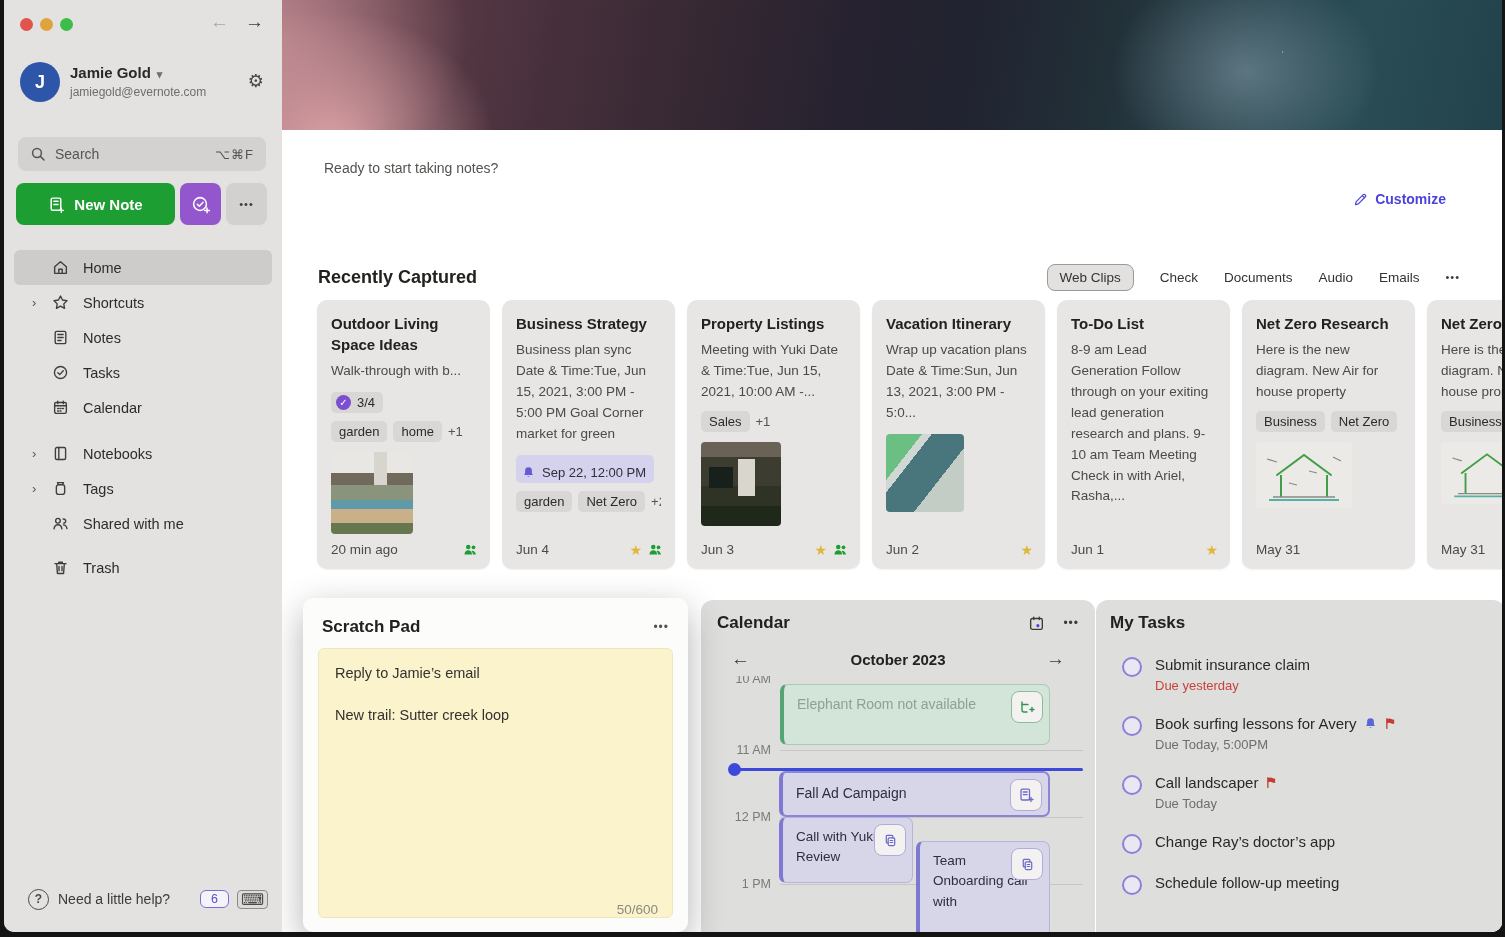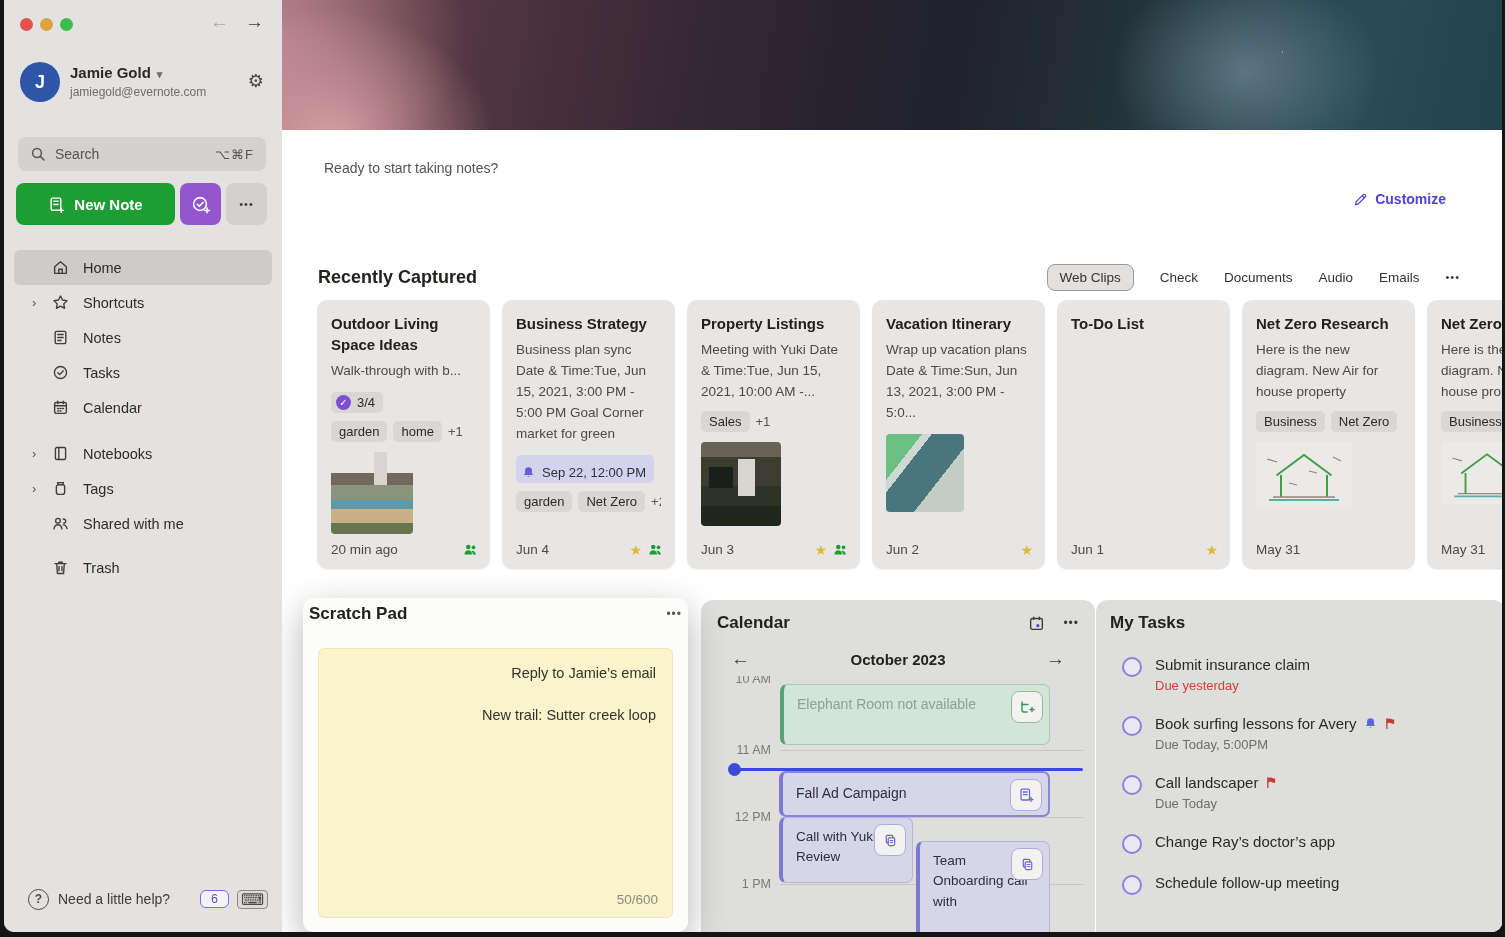--- a/index.html
+++ b/index.html
@@ -72,26 +72,26 @@
   .thumb-house i{position:absolute;left:46%;top:20%;width:22%;height:45%;background:#d9d6ce;}
   .thumb-house b{position:absolute;left:10%;top:30%;width:30%;height:25%;background:#17201a;}
   .thumb-map{width:78px;height:78px;background:linear-gradient(128deg,#6cbf82 0 26%,#cfd8d2 26% 33%,#49767c 33% 64%,#c3cdc6 64%);}
   .thumb-diagram{width:96px;height:66px;background:#eceae6;display:flex;align-items:center;justify-content:center;}
   .card-footer{position:absolute;left:14px;right:12px;bottom:12px;display:flex;align-items:center;}
   .card-date{font-size:13.5px;color:#4b4a47;}
   .foot-icons{margin-left:auto;display:flex;align-items:center;gap:6px;}
   .star-ic{color:#dfb73c;font-size:14px;line-height:1;}
   
   .widget-title{font-size:17px;font-weight:700;color:#22211e;}
-  .scratch{position:absolute;left:21px;top:598px;width:385px;height:334px;background:#fcfcfb;border-radius:10px;box-shadow:0 12px 36px rgba(0,0,0,.30);z-index:6;box-sizing:border-box;padding:6px;text-align:right;}
+  .scratch{position:absolute;left:21px;top:598px;width:385px;height:334px;background:#fcfcfb;border-radius:10px;box-shadow:0 12px 36px rgba(0,0,0,.30);z-index:6;box-sizing:border-box;padding:19px;}
   .scratch-head{display:flex;align-items:center;}
   .scratch-head .wmore{margin-left:auto;color:#55544f;font-size:12px;letter-spacing:1px;}
   .note{position:absolute;left:15px;right:15px;top:50px;bottom:14px;background:#faf3cb;border:1px solid #eee6bd;border-radius:6px;box-sizing:border-box;padding:16px;}
   .note p{margin:0 0 26px;font-size:14.5px;color:#33322e;}
-  .char-count{position:absolute;right:14px;bottom:10px;font-size:13.5px;color:#8b8a80;}
+  .char-count{position:absolute;right:14px;bottom:0;font-size:13.5px;color:#8b8a80;}
   .calendarw{position:absolute;left:419px;top:600px;width:394px;height:352px;background:#dededc;border-radius:12px;box-sizing:border-box;overflow:hidden;}
   .cal-head{position:absolute;left:16px;right:16px;top:13px;display:flex;align-items:center;}
   .cal-head .hicons{margin-left:auto;display:flex;align-items:center;gap:18px;color:#3c3b39;}
   .cal-head .wmore{font-size:12px;letter-spacing:1px;color:#3c3b39;}
   .cal-nav{position:absolute;left:16px;right:16px;top:48px;display:flex;align-items:center;color:#3a3938;}
   .cal-nav .month{flex:1;text-align:center;font-size:15px;font-weight:700;color:#23221f;}
   .cal-nav .arr{font-size:19px;padding:0 14px;}
   .gridline{position:absolute;left:79px;right:12px;height:1px;background:#c7c6c4;}
   .time-label{position:absolute;left:6px;width:64px;text-align:right;font-size:12.5px;color:#7b7a75;}
   .clip10{position:absolute;left:6px;top:76px;width:64px;height:9px;overflow:hidden;}
@@ -353,20 +353,21 @@
         <div class="card-footer">
           <span class="card-date">Jun 2</span>
           <span class="foot-icons">
               <span class="star-ic">★</span>
             </span>
         </div>
       </div>
 
       <div class="card">
         <h3>To-Do List</h3>
+        <p class="snippet">8-9 am Lead Generation Follow through on your exiting lead generation research and plans. 9-10 am Team Meeting Check in with Ariel, Rasha,...</p>
         <div class="card-footer">
           <span class="card-date">Jun 1</span>
           <span class="foot-icons">
               <span class="star-ic">★</span>
             </span>
         </div>
       </div>
 
       <div class="card">
         <h3>Net Zero Research</h3>

